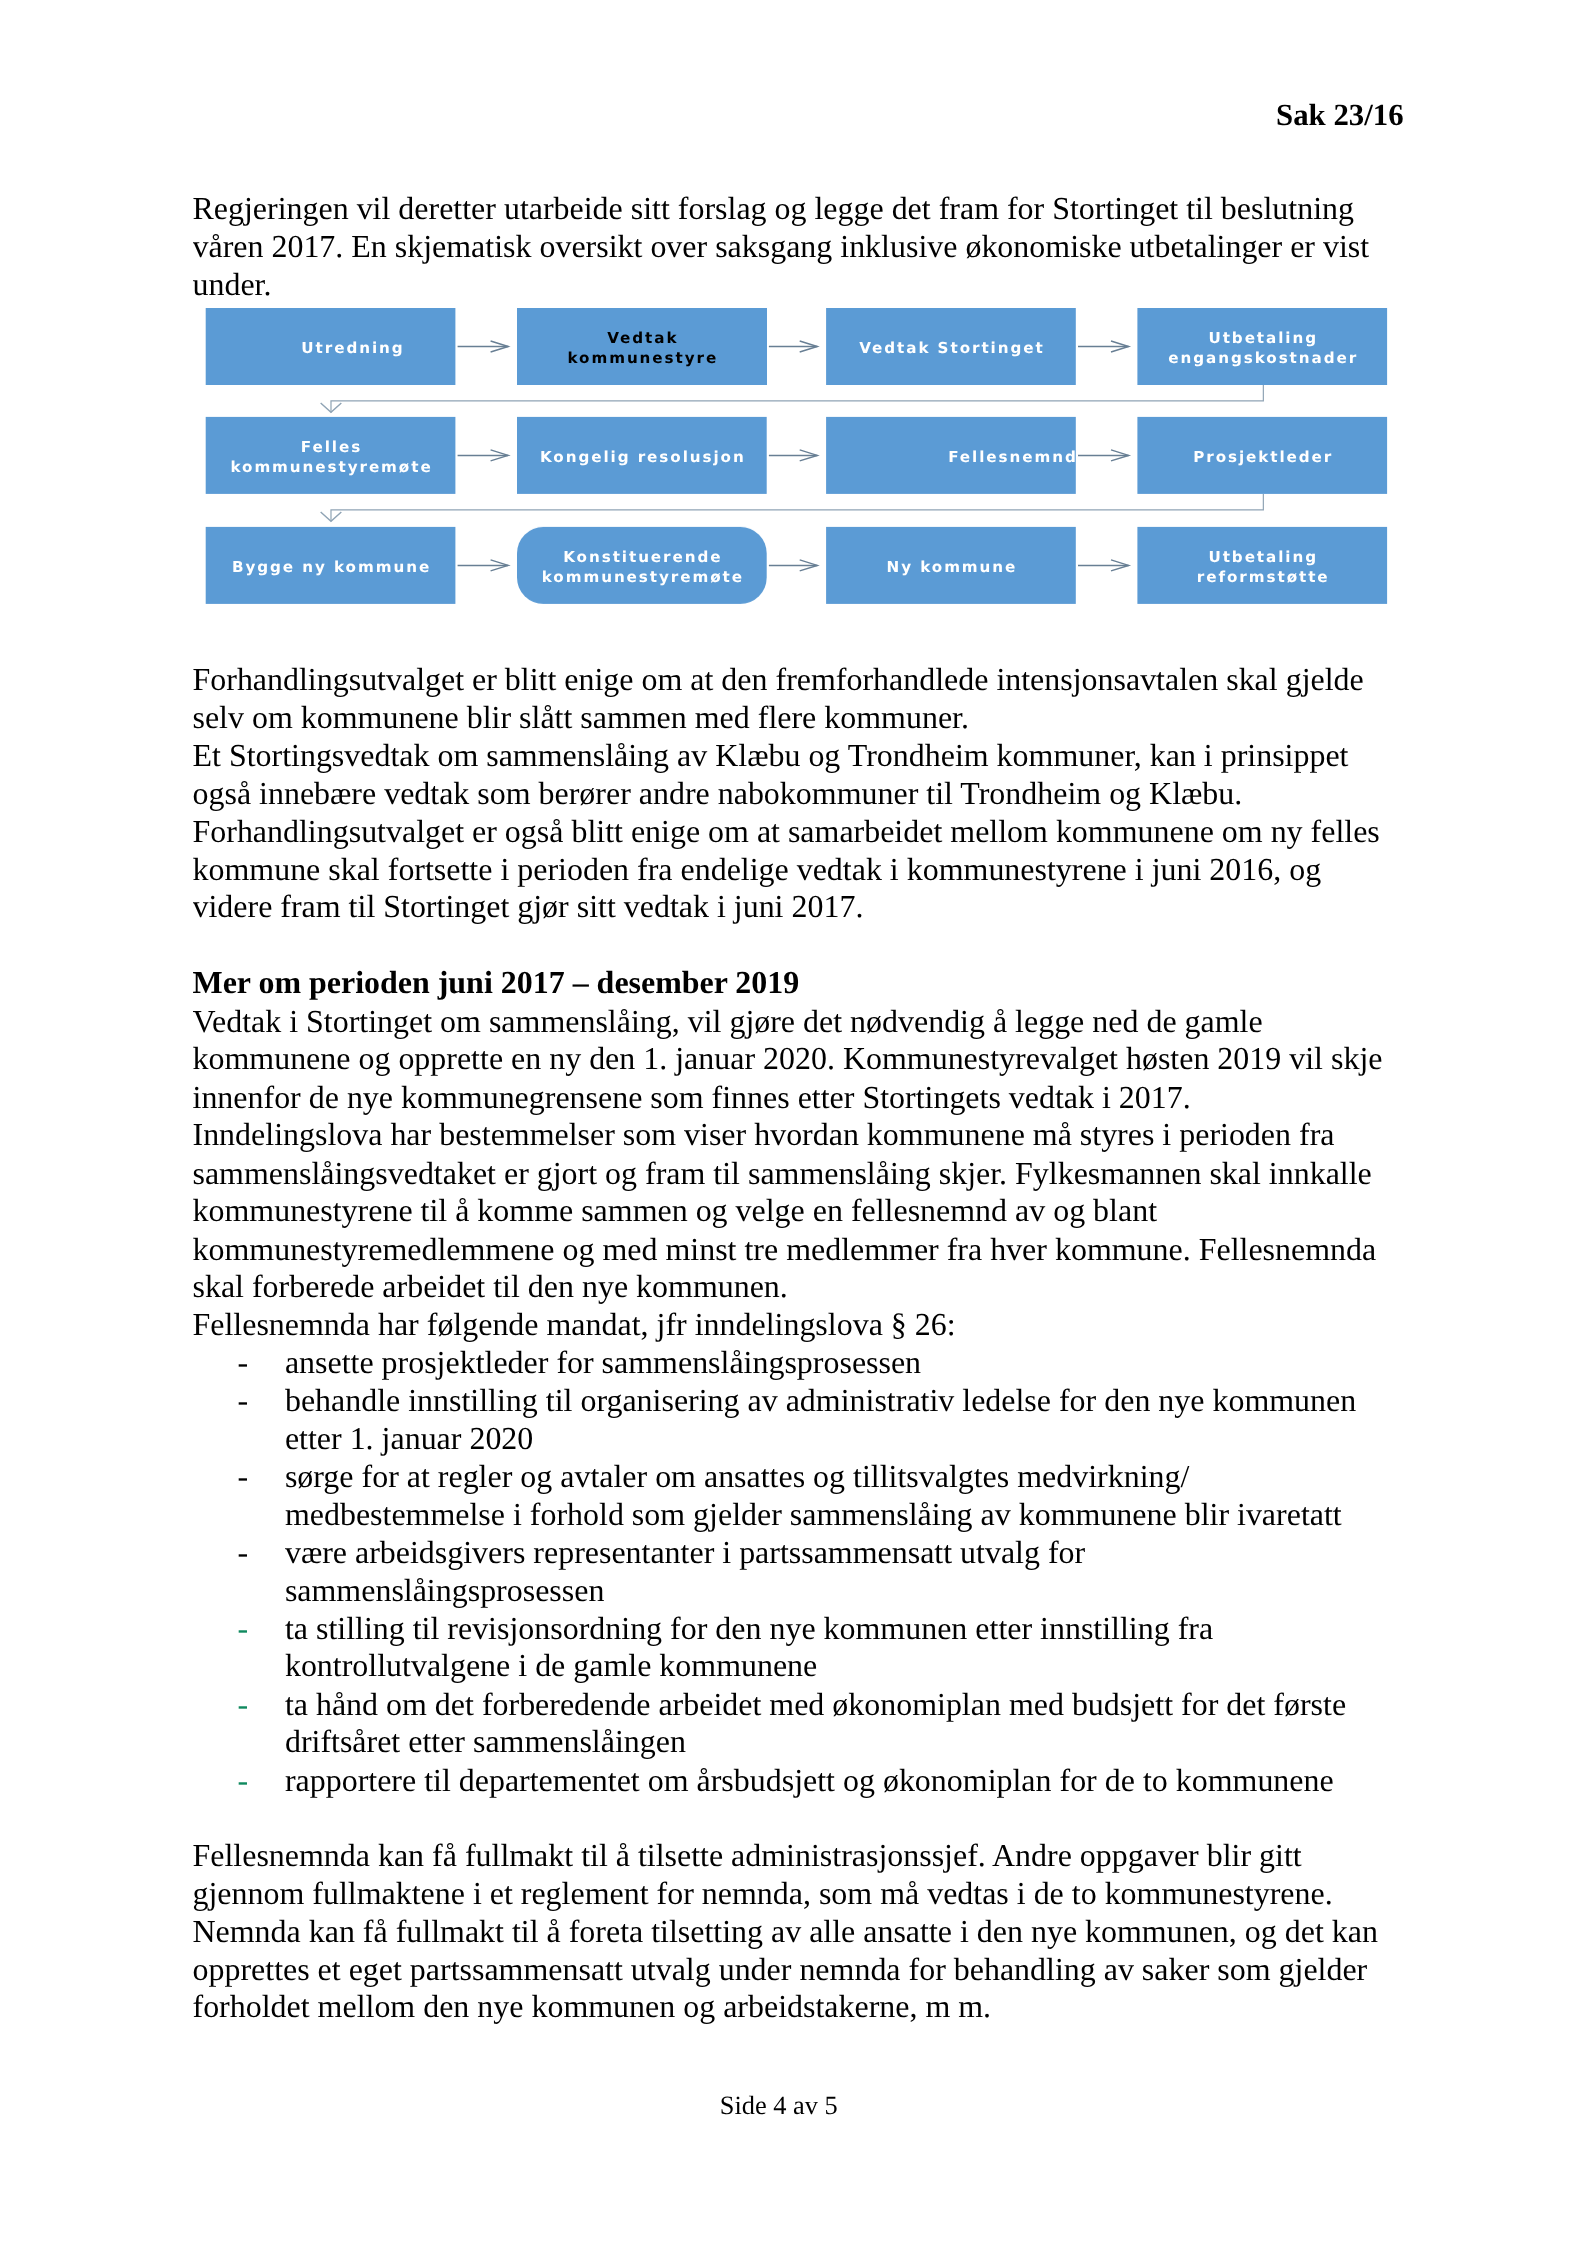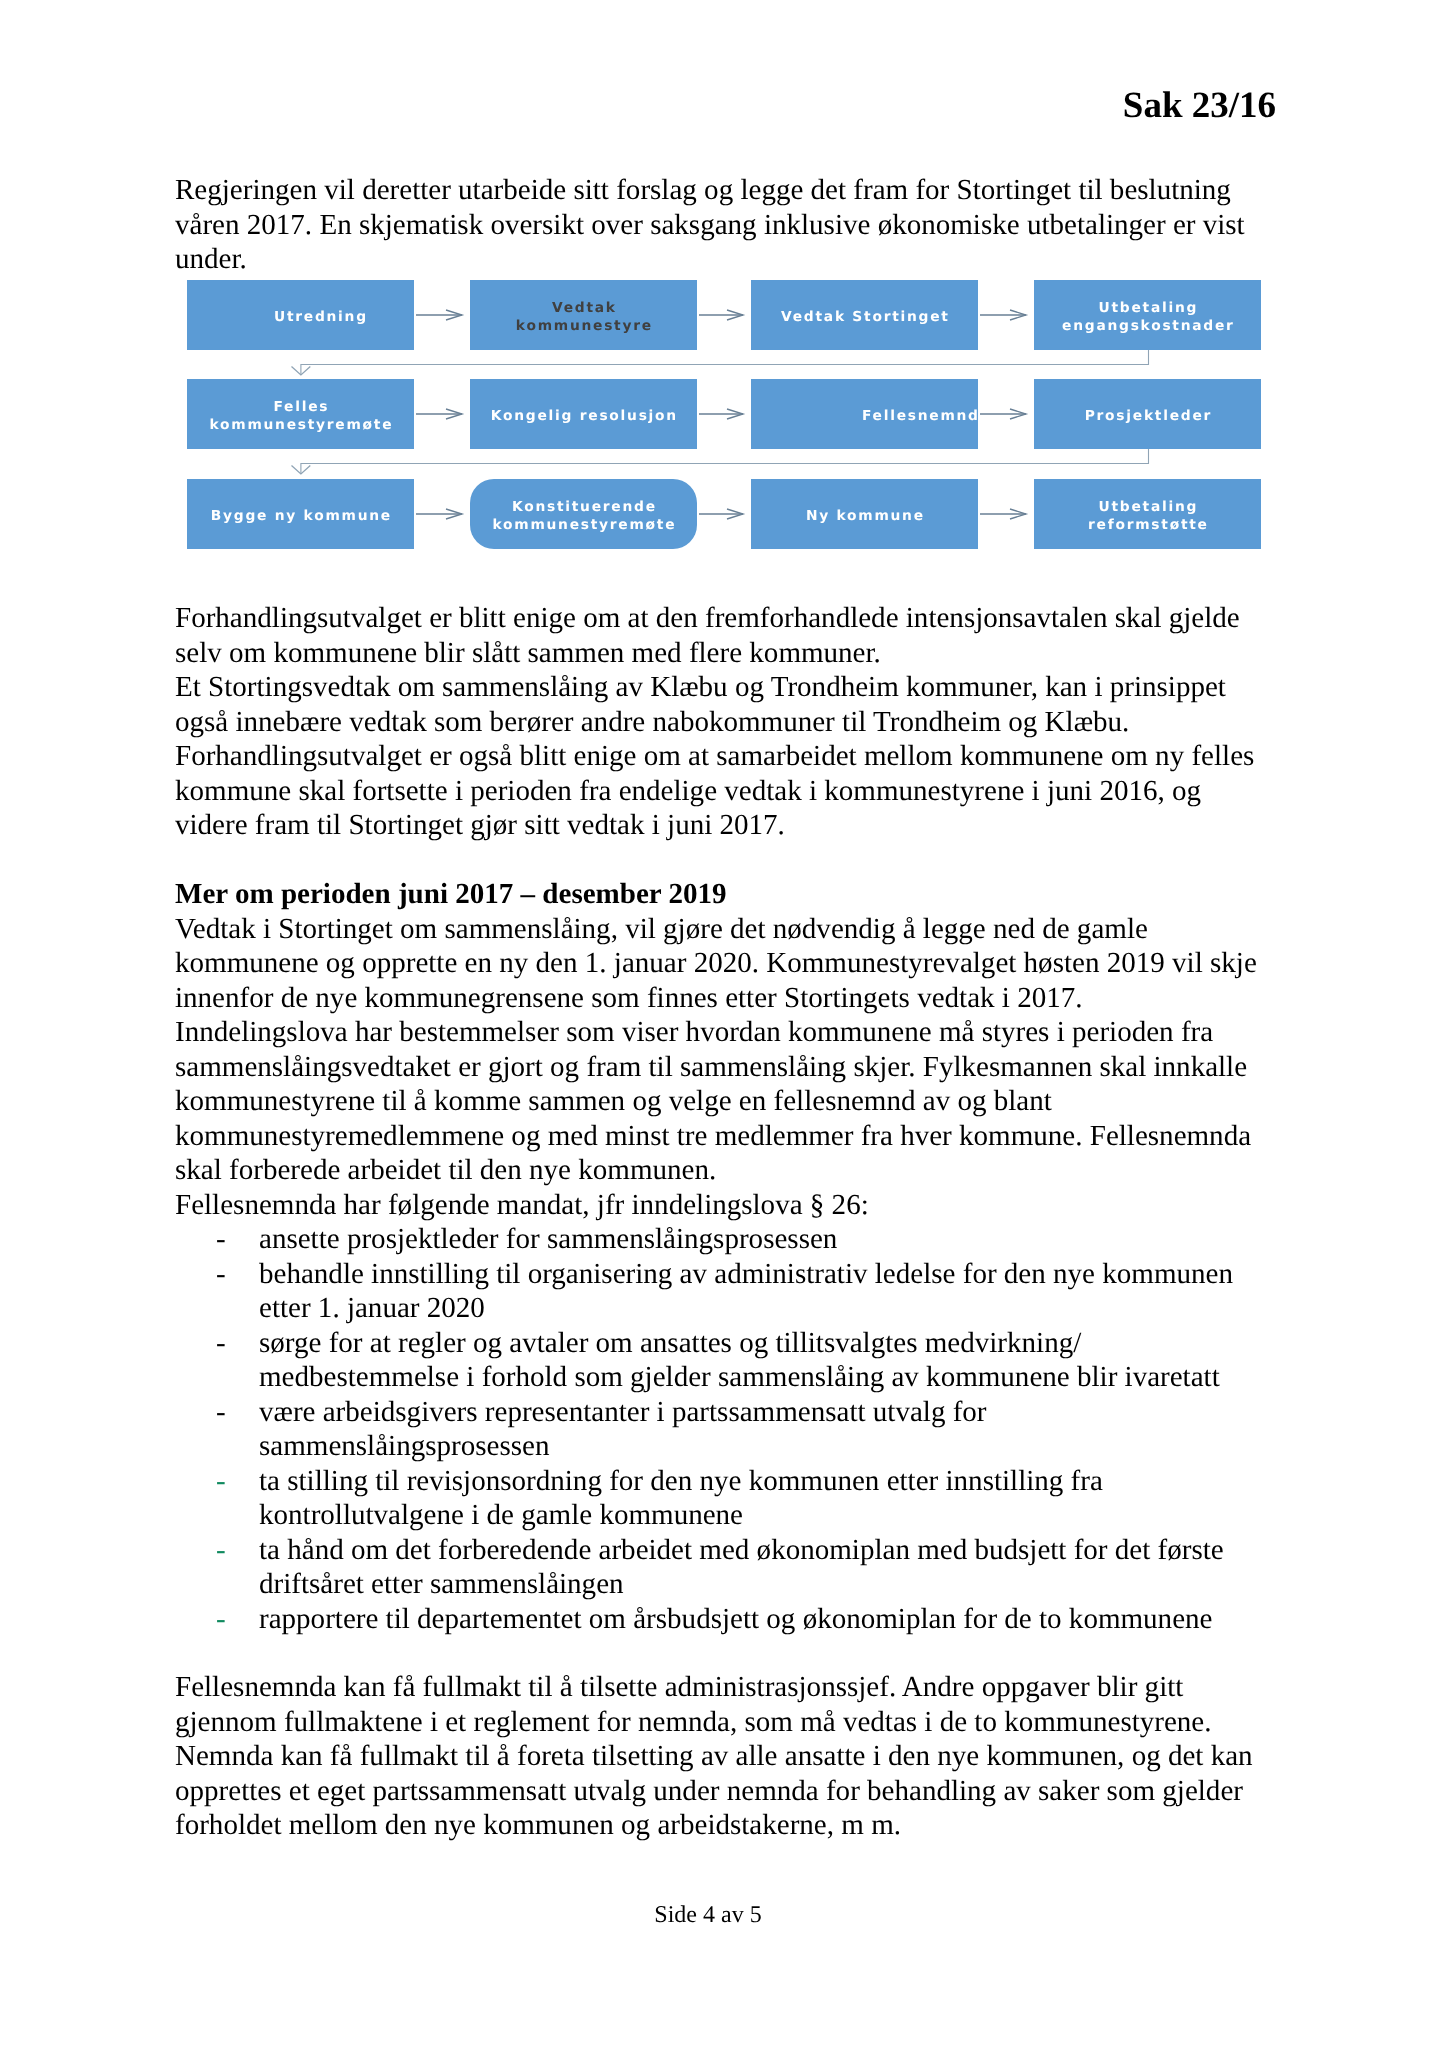--- a/index.html
+++ b/index.html
@@ -3,21 +3,21 @@
 <meta charset="utf-8">
 <title>Sak 23/16</title>
 <style>
   html,body{margin:0;padding:0;background:#ffffff;}
   body{width:1448px;height:2048px;font-family:"Liberation Serif",serif;color:#000;
         -webkit-font-smoothing:antialiased;text-rendering:geometricPrecision;}
   .page{position:relative;width:1448px;height:2048px;overflow:hidden;background:#fff;
         transform:translateZ(0);}
 
   .sak-header{position:absolute;left:175px;top:89px;width:1101px;text-align:right;transform:translateZ(0);
-              font-weight:bold;font-size:37px;line-height:34.5px;}
+              font-weight:bold;font-size:28px;line-height:34.5px;}
 
   .block{position:absolute;left:175px;width:1085px;transform:translateZ(0);}
   p.para{margin:0;font-size:29.05px;line-height:34.5px;text-align:left;}
   h2.heading{margin:0;font-size:29.05px;line-height:34.5px;font-weight:bold;}
 
   .diagram{position:absolute;left:187px;top:280px;}
   .diag-box{position:absolute;background:#5b9bd5;color:#fff;transform:translateZ(0);
             font-family:"DejaVu Sans",sans-serif;font-weight:bold;
             font-size:13.8px;letter-spacing:1.75px;line-height:17.4px;
             display:flex;align-items:center;justify-content:center;text-align:center;
@@ -69,21 +69,21 @@
           <path d="M961.5 169 L961.5 183.5 L113.9 183.5 L113.9 193.9" stroke="#90a4b5" stroke-width="1.1"></path>
           <path d="M104.5 185.4 L113.9 193.9 L123.30000000000001 185.4" stroke="#90a4b5" stroke-width="1.3"></path>
         </g>
     </svg>
     <div id="diagBoxes">
         <div class="diag-box" style="left: 0px; top: 0px; width: 227px; height: 70px; background: rgb(91, 155, 213); color: rgb(255, 255, 255); padding-left: 39px;">
           <div>
             <span>Utredning</span>
           </div>
         </div>
-        <div class="diag-box" style="left: 283px; top: 0px; width: 227px; height: 70px; background: rgb(91, 155, 213); color: #404040;">
+        <div class="diag-box" style="left: 283px; top: 0px; width: 227px; height: 70px; background: rgb(91, 155, 213); color: #000000;">
           <div>
             <span>Vedtak</span>
             <span>kommunestyre</span>
           </div>
         </div>
         <div class="diag-box" style="left: 564px; top: 0px; width: 227px; height: 70px; background: rgb(91, 155, 213); color: rgb(255, 255, 255);">
           <div>
             <span>Vedtak Stortinget</span>
           </div>
         </div>

